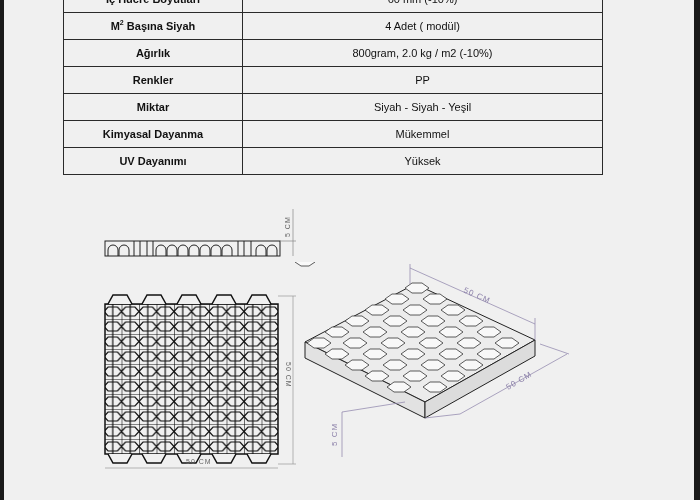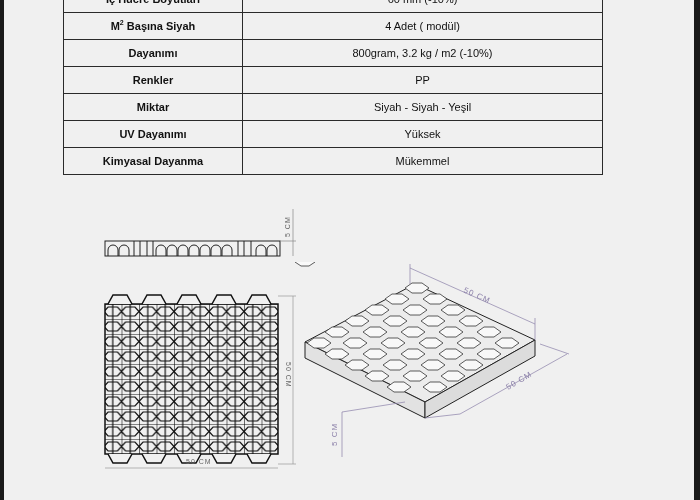--- a/index.html
+++ b/index.html
@@ -40,38 +40,38 @@
   <tbody>
       <tr>
     <td class="label">İç Hücre Boyutları</td>
     <td class="value">60 mm (-10%)</td>
   </tr>
   <tr>
     <td class="label"><span>M</span><sup>2</sup><span> Başına Siyah</span></td>
     <td class="value">4  Adet ( modül)</td>
   </tr>
   <tr>
-    <td class="label">Dayanımı</td>
-    <td class="value">800gram, 3.2 kg / m2 (-10%)</td>
+    <td class="label">Ağırlık</td>
+    <td class="value">800gram, 2.0 kg / m2 (-10%)</td>
   </tr>
   <tr>
     <td class="label">Renkler</td>
     <td class="value">PP</td>
   </tr>
   <tr>
     <td class="label">Miktar</td>
     <td class="value">Siyah - Siyah - Yeşil</td>
   </tr>
   <tr>
+    <td class="label">Kimyasal Dayanma</td>
+    <td class="value">Mükemmel</td>
+  </tr>
+  <tr>
     <td class="label">UV Dayanımı</td>
     <td class="value">Yüksek</td>
-  </tr>
-  <tr>
-    <td class="label">Kimyasal Dayanma</td>
-    <td class="value">Mükemmel</td>
   </tr>
 </tbody>
   </table>
 
 <svg class="drawing" style="left:100px;top:205px" width="200" height="60" viewBox="0 0 200 60">
   <g stroke="#222" stroke-width="1" fill="none">
     <rect x="5" y="36" width="175" height="15"></rect>
     <g id="sv-cells">
       <path d="M8 51 v-6 a5 5 0 0 1 10 0 v6"></path>
       <path d="M19 51 v-6 a5 5 0 0 1 10 0 v6"></path>

